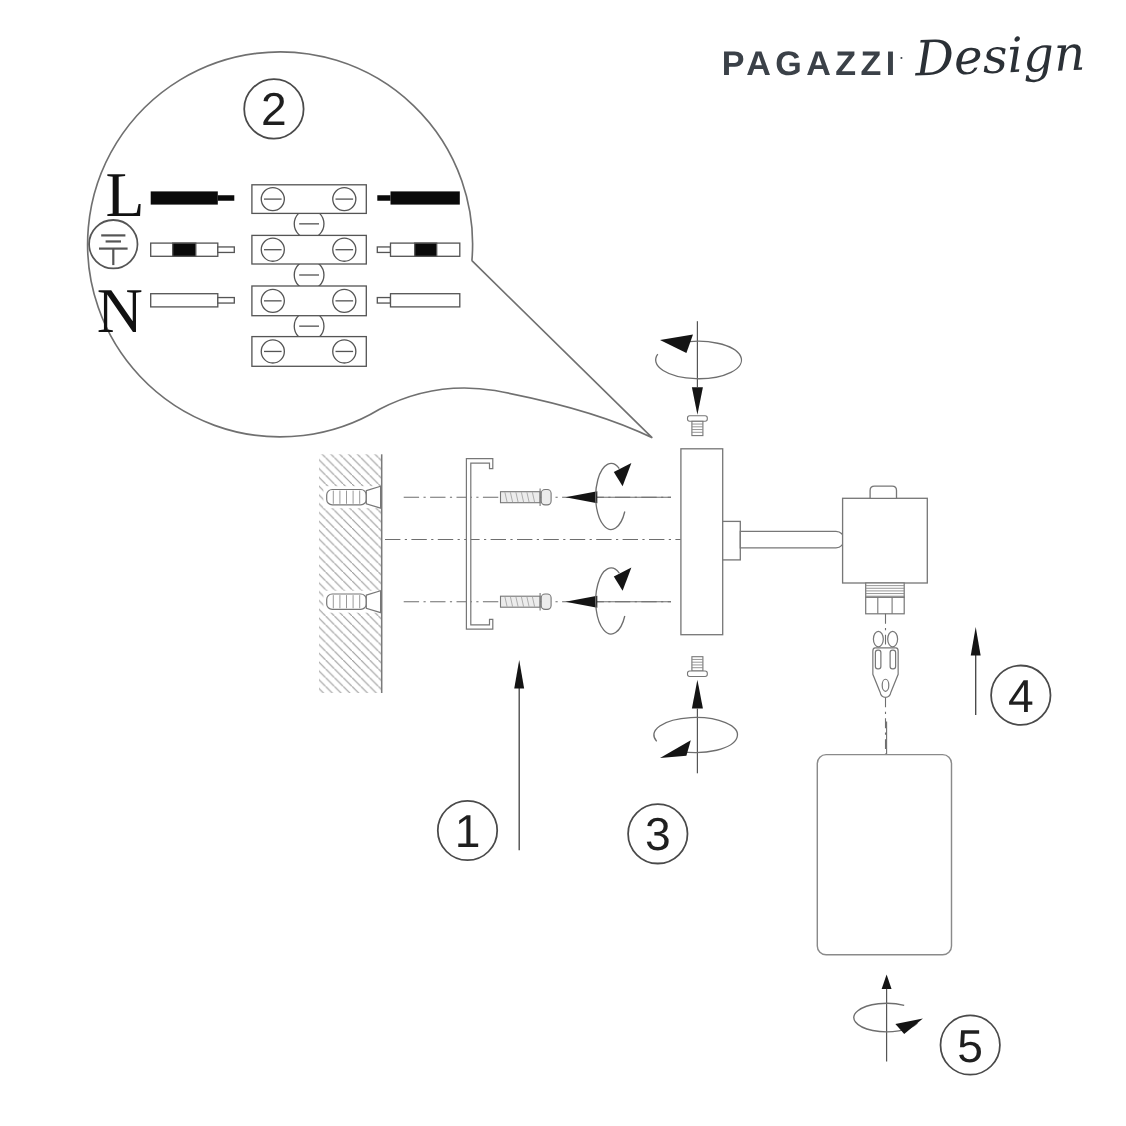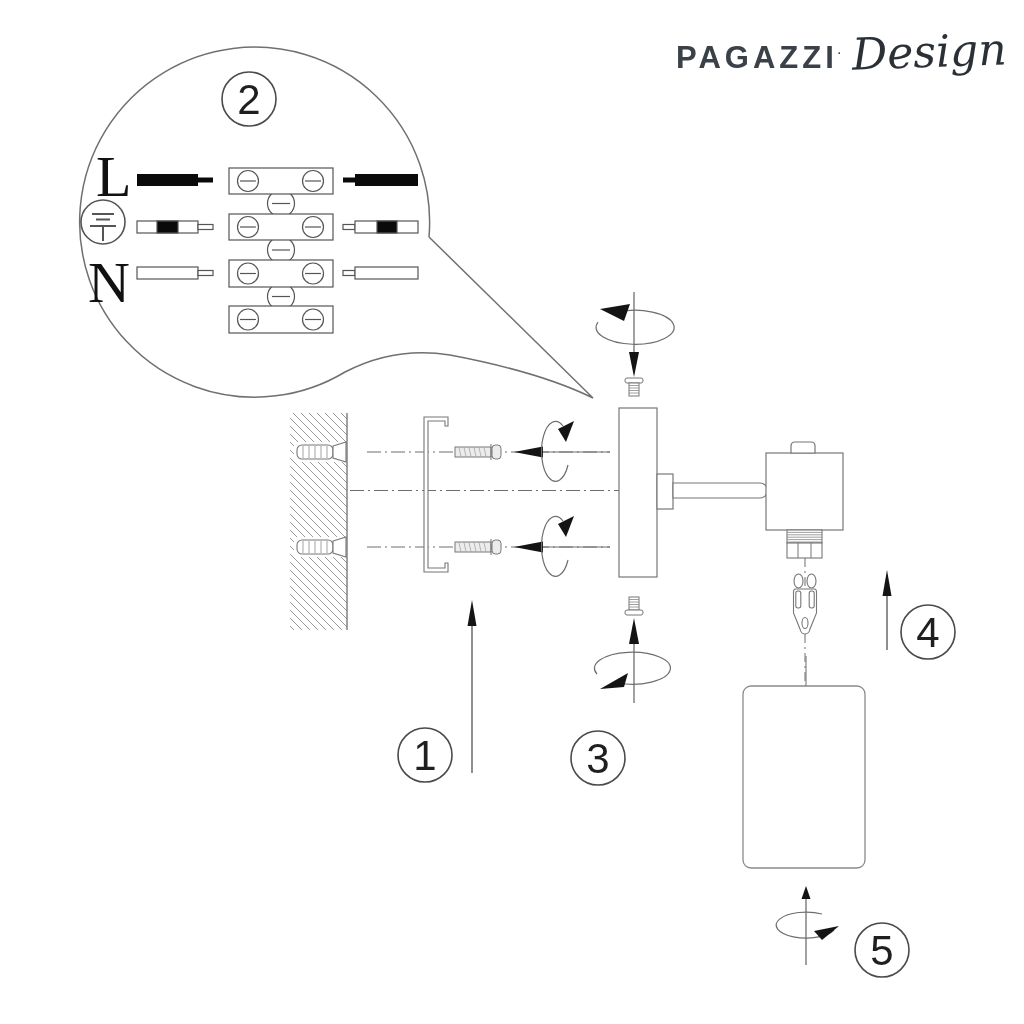--- a/index.html
+++ b/index.html
@@ -1,18 +1,18 @@
 <!DOCTYPE html>
 <html><head>
 <meta charset="utf-8">
 <style>
   html,body{margin:0;padding:0;background:#ffffff;}
   body{width:1024px;height:1024px;position:relative;font-family:"Liberation Sans",sans-serif;overflow:hidden;}
   .stage{position:absolute;inset:0;}
-  .logo{position:absolute;top:30px;right:18px;display:flex;align-items:flex-start;gap:10px;user-select:none;}
+  .logo{position:absolute;top:30px;right:38px;display:flex;align-items:flex-start;gap:10px;user-select:none;}
   .logo .word{font-family:"Liberation Sans",sans-serif;font-weight:700;font-size:31px;letter-spacing:4px;color:#3b4148;line-height:1;padding-top:12px;}
   .logo .mark{font-size:11px;vertical-align:super;letter-spacing:0;color:#3b4148;}
   .logo .script{font-family:"DejaVu Serif","Liberation Serif",serif;font-style:italic;font-size:44px;color:#2b3036;line-height:1;transform:rotate(-2deg);}
   svg text{user-select:none;}
   .stepnum{font-family:"Liberation Sans",sans-serif;font-weight:400;}
 </style>
 </head>
 <body>
 
 <div class="stage">

